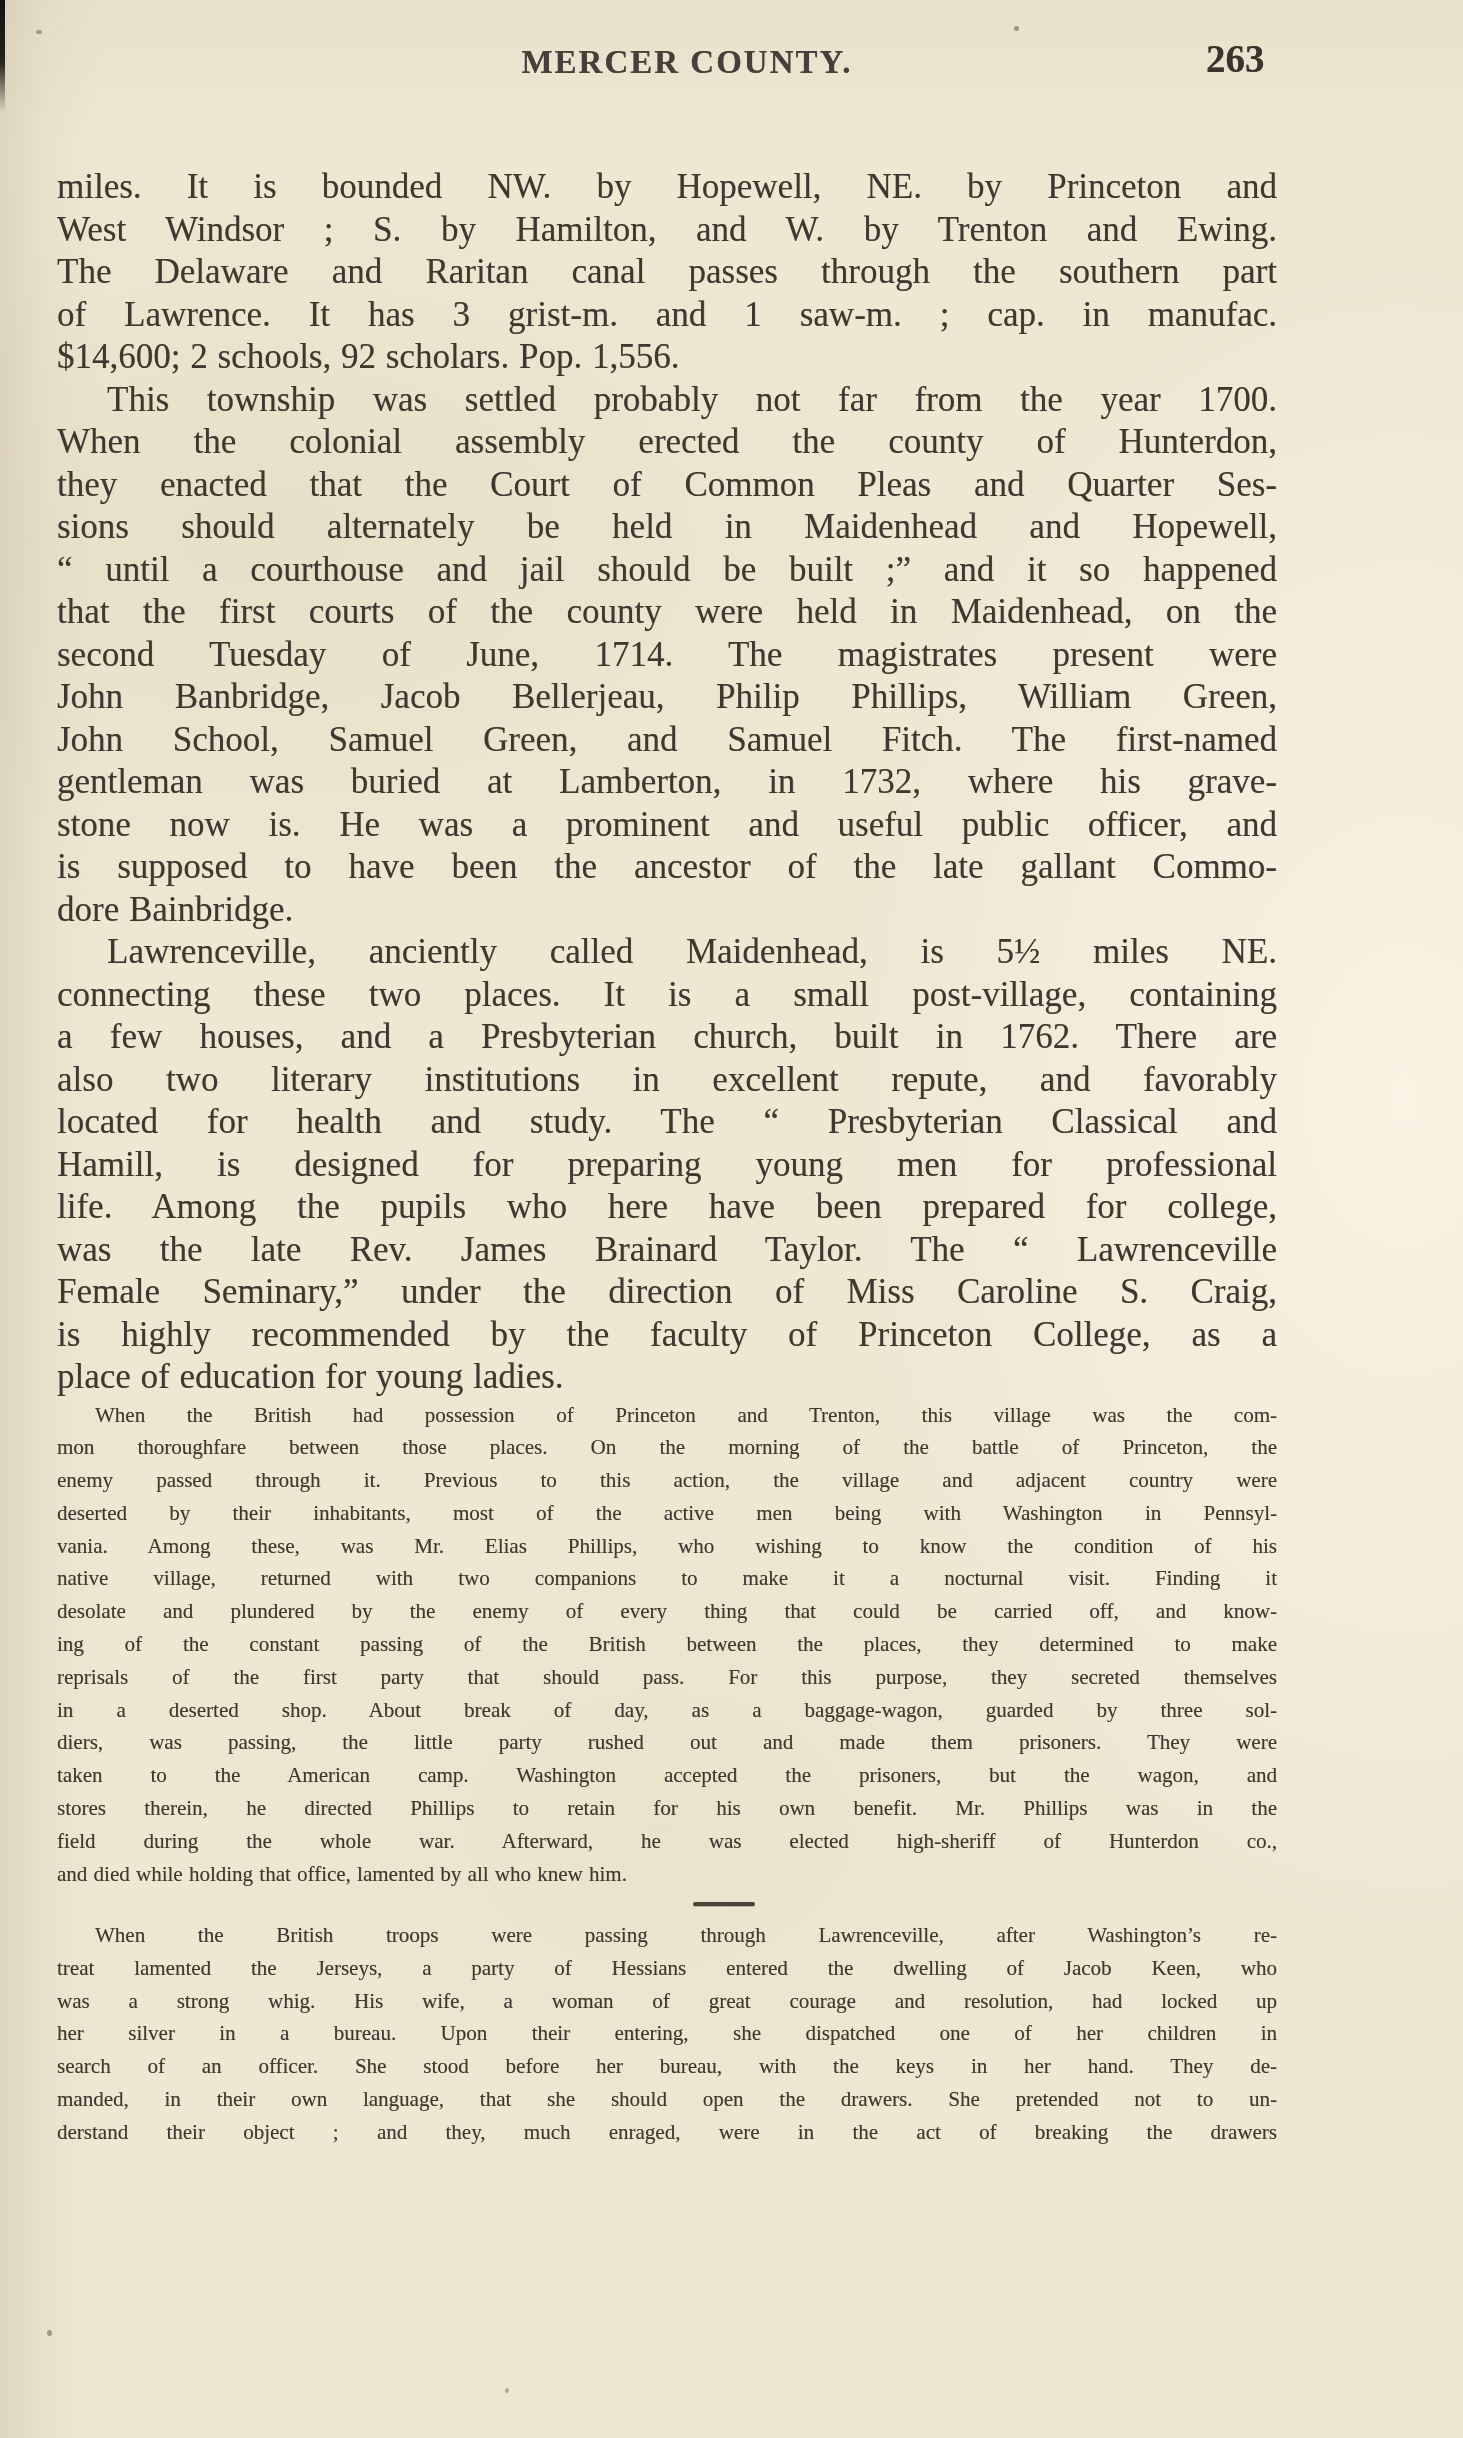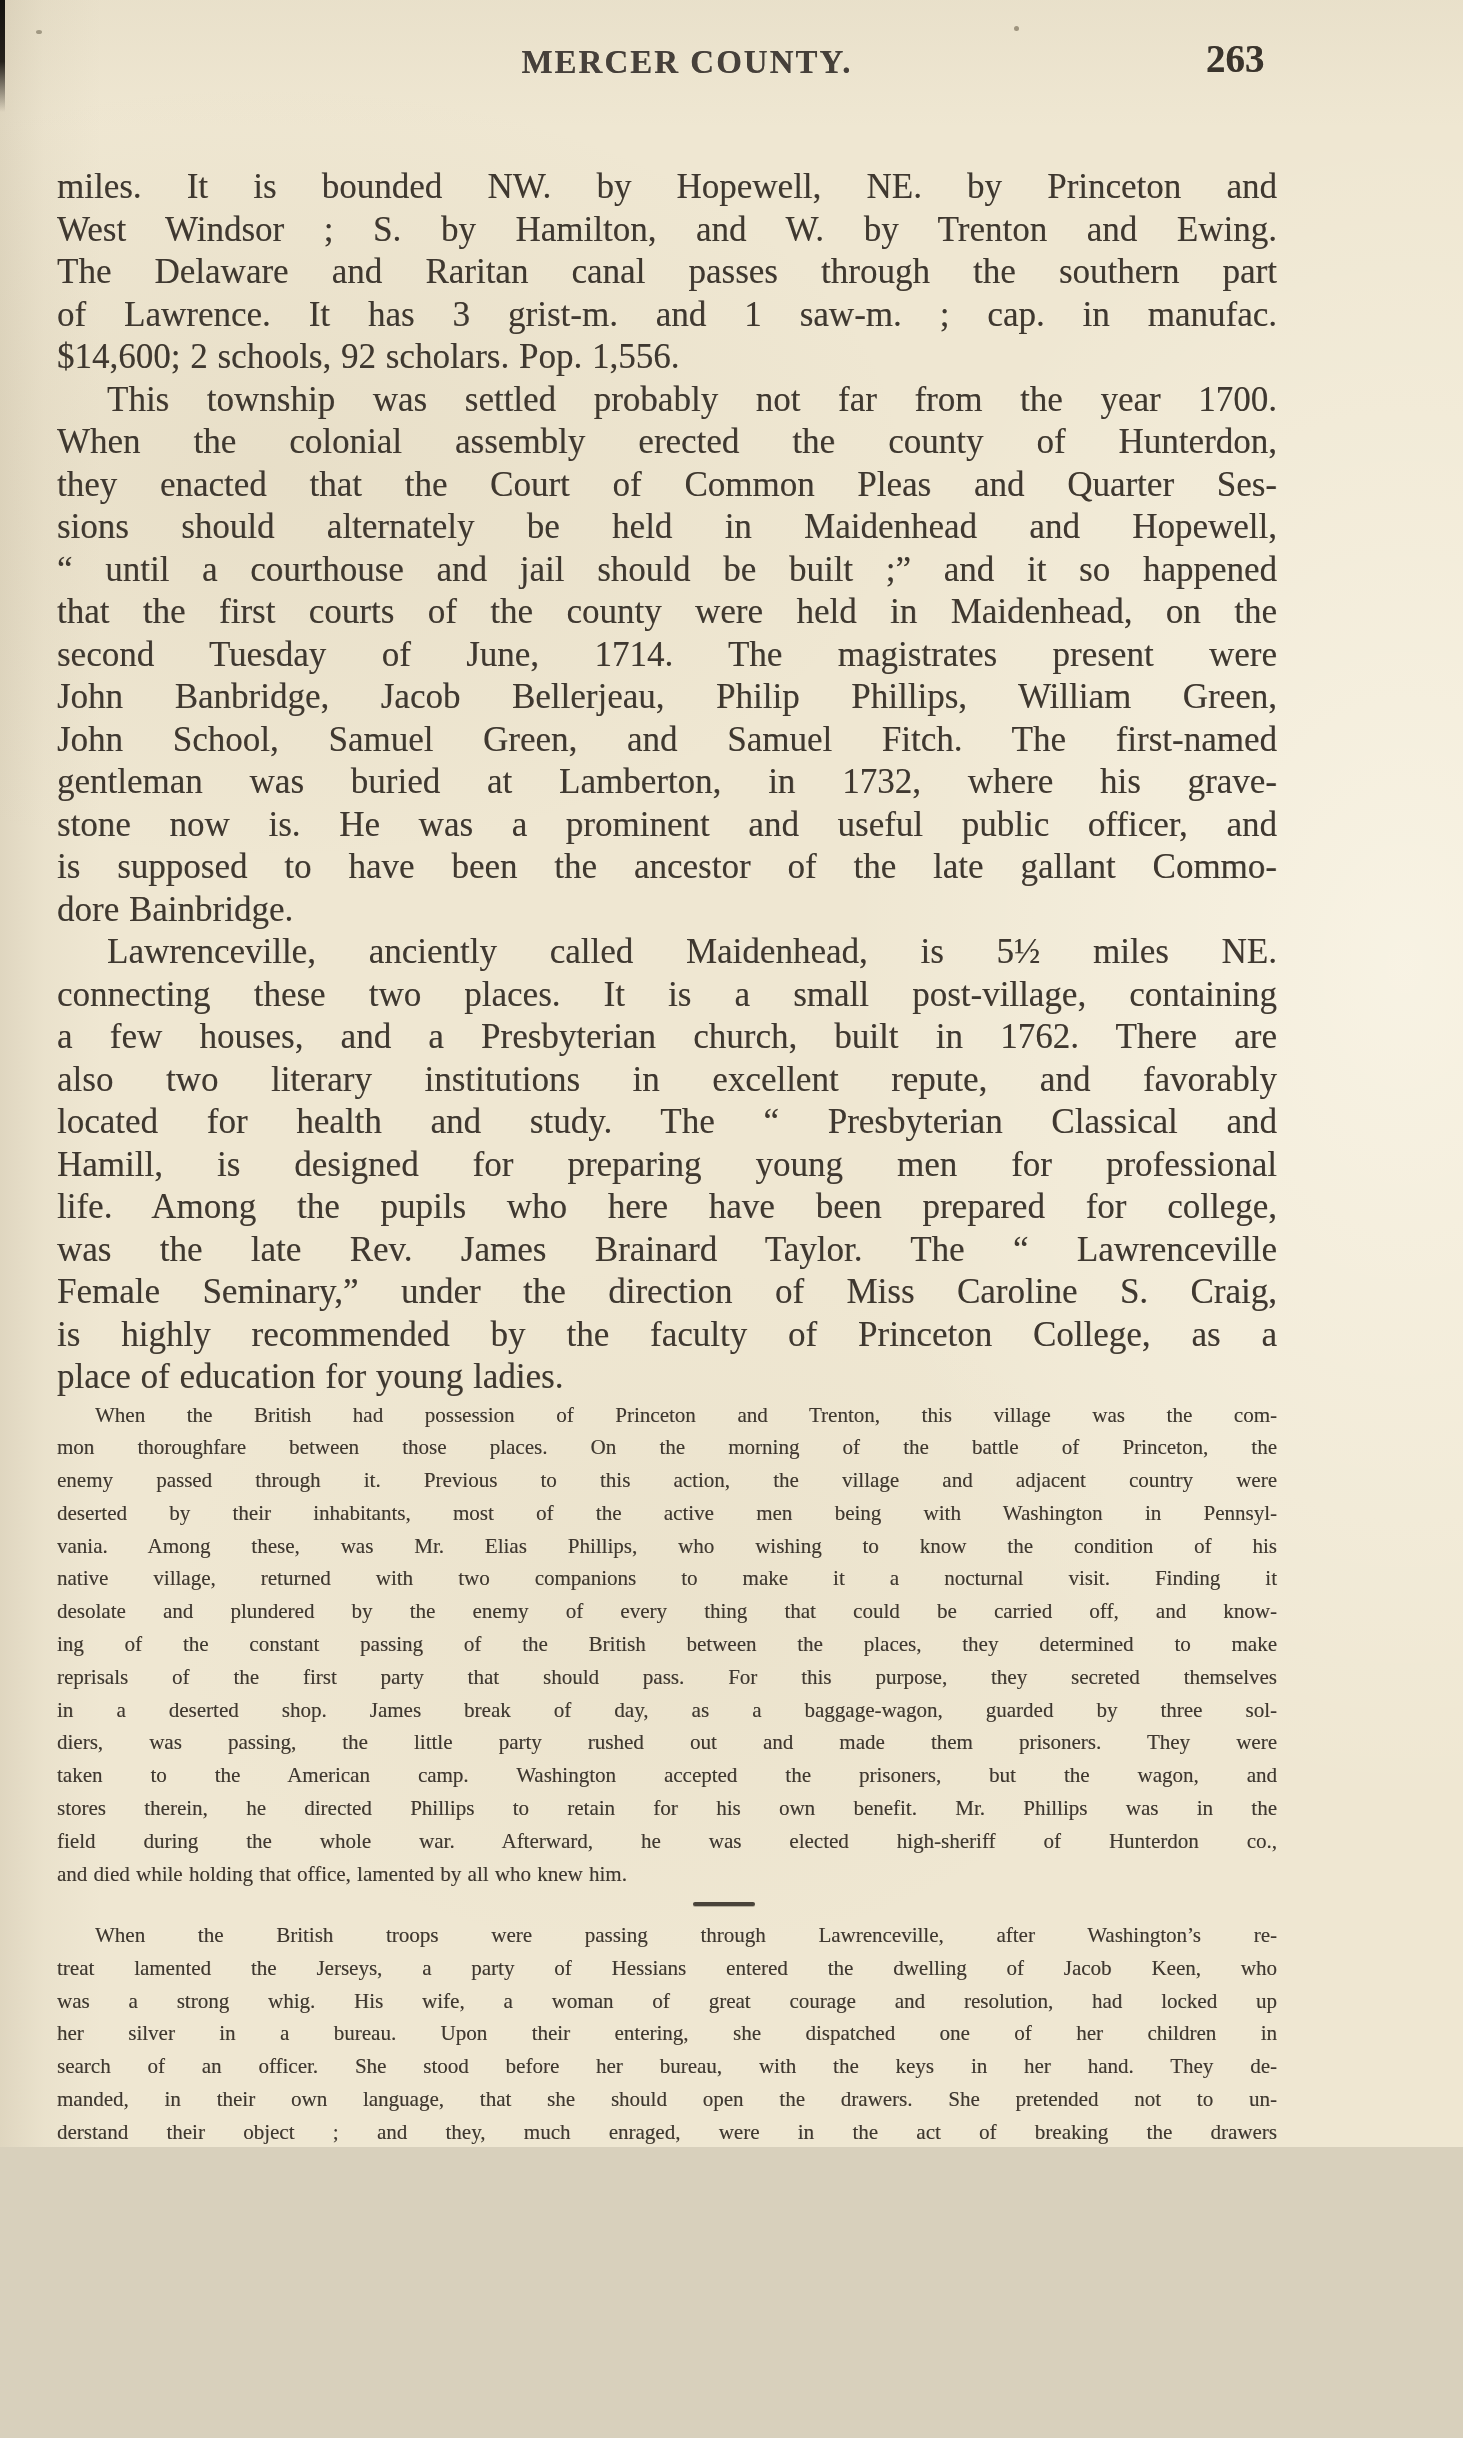--- a/index.html
+++ b/index.html
@@ -2,21 +2,21 @@
 <html style="--paper: #efe7d2; --ink: #3f3830;"><head>
 <meta charset="utf-8">
 <style>
   :root{
     --paper:#efe7d2;
     --ink:#3f3830;
   }
   html,body{margin:0;padding:0;background:#d8d0bc;}
   .page{
     position:relative;
-    width:1463px;height:2147px;
+    width:1463px;height:2438px;
     margin:0 auto;
     background-color:var(--paper);
     background-image:
       radial-gradient(ellipse 1000px 600px at 18% 22%, rgba(168,150,112,0.10), transparent 65%),
       radial-gradient(ellipse 800px 1200px at 96% 45%, rgba(255,252,242,0.55), transparent 70%),
       radial-gradient(ellipse 700px 500px at 45% 75%, rgba(180,165,125,0.07), transparent 70%),
       linear-gradient(90deg, rgba(140,125,95,0.16) 0%, rgba(140,125,95,0.05) 3%, rgba(140,125,95,0.0) 7%),
       linear-gradient(180deg, rgba(150,135,100,0.07) 0%, rgba(150,135,100,0.0) 6%);
     overflow:hidden;
     font-family:"Liberation Serif","DejaVu Serif",serif;
@@ -122,21 +122,21 @@
       <div class="block block-small">
         <div class="line ind">When the British had possession of Princeton and Trenton, this village was the com-</div>
         <div class="line">mon thoroughfare between those places. On the morning of the battle of Princeton, the</div>
         <div class="line">enemy passed through it. Previous to this action, the village and adjacent country were</div>
         <div class="line">deserted by their inhabitants, most of the active men being with Washington in Pennsyl-</div>
         <div class="line">vania. Among these, was Mr. Elias Phillips, who wishing to know the condition of his</div>
         <div class="line">native village, returned with two companions to make it a nocturnal visit. Finding it</div>
         <div class="line">desolate and plundered by the enemy of every thing that could be carried off, and know-</div>
         <div class="line">ing of the constant passing of the British between the places, they determined to make</div>
         <div class="line">reprisals of the first party that should pass. For this purpose, they secreted themselves</div>
-        <div class="line">in a deserted shop. James break of day, as a baggage-wagon, guarded by three sol-</div>
+        <div class="line">in a deserted shop. About break of day, as a baggage-wagon, guarded by three sol-</div>
         <div class="line">diers, was passing, the little party rushed out and made them prisoners. They were</div>
         <div class="line">taken to the American camp. Washington accepted the prisoners, but the wagon, and</div>
         <div class="line">stores therein, he directed Phillips to retain for his own benefit. Mr. Phillips was in the</div>
         <div class="line">field during the whole war. Afterward, he was elected high-sheriff of Hunterdon co.,</div>
         <div class="line para-end">and died while holding that office, lamented by all who knew him.</div>
       </div>
       <div class="divider-rule"></div>
       <div class="block block-small">
         <div class="line ind">When the British troops were passing through Lawrenceville, after Washington’s re-</div>
         <div class="line">treat lamented the Jerseys, a party of Hessians entered the dwelling of Jacob Keen, who</div>

